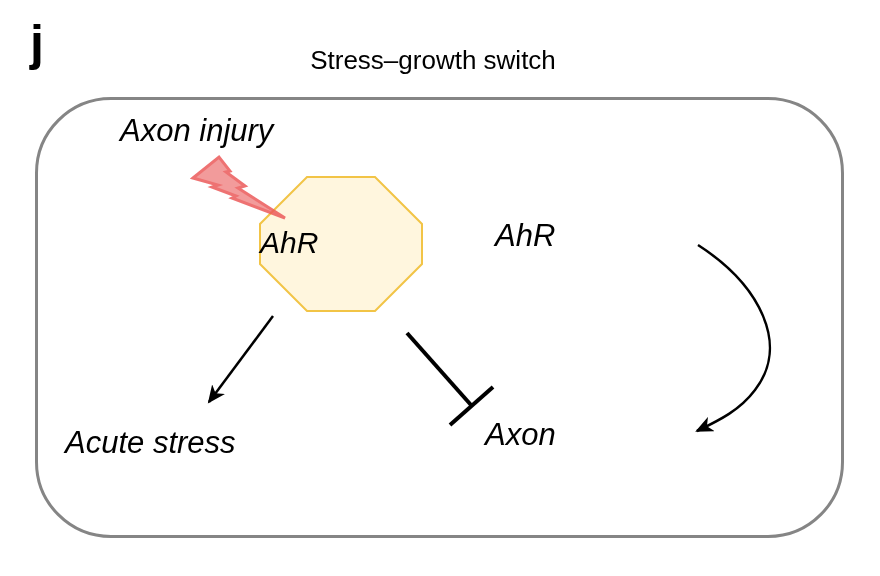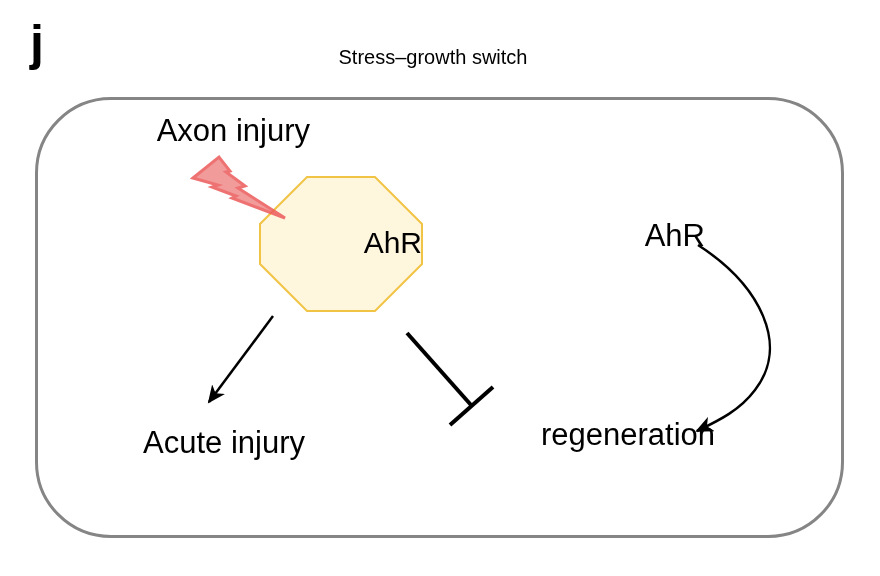--- a/index.html
+++ b/index.html
@@ -1,24 +1,24 @@
 <!DOCTYPE html>
 <html><head>
 <meta charset="utf-8">
 <style>
   html, body { margin: 0; padding: 0; background: #ffffff; }
   body { width: 880px; height: 576px; position: relative; overflow: hidden;
          font-family: "Liberation Sans", "DejaVu Sans", sans-serif; color: #000; }
   .panel-letter { position: absolute; left: 30px; top: 18px; font-size: 50px; font-weight: bold;
                   line-height: 1; font-family: "Liberation Sans", sans-serif; }
-  .title { position: absolute; left: 0; width: 866px; top: 46px; text-align: center; font-size: 20px; line-height: 1.15; }
+  .title { position: absolute; left: 0; width: 866px; top: 46px; text-align: center; font-size: 26px; line-height: 1.15; }
   .frame { position: absolute; left: 35px; top: 97px; width: 809px; height: 441px;
            border: 3px solid #858585; border-radius: 76px; box-sizing: border-box; }
   svg.diagram { position: absolute; left: 0; top: 0; width: 880px; height: 576px; }
-  .label { position: absolute; text-align: right; font-size: 31px; line-height: 42px; white-space: nowrap; }
+  .label { position: absolute; text-align: left; font-size: 31px; line-height: 42px; white-space: nowrap; font-style: italic; }
   .lbl-injury { left: 120px; top: 110px; width: 190px; }
   .lbl-ahr { left: 260px; top: 222px; width: 162px; font-size: 30px; }
   .lbl-inhibition { left: 495px; top: 215px; width: 210px; }
   .lbl-acute { left: 65px; top: 422px; width: 240px; }
   .lbl-regen { left: 485px; top: 414px; width: 230px; }
 </style>
 </head>
 <body>
 
 <div class="panel-letter">j</div>
@@ -52,18 +52,18 @@
 </svg>
 
 <div class="label lbl-injury">Axon injury</div>
 <div class="label lbl-ahr">AhR</div>
 
 <div class="label lbl-inhibition">
   <div>AhR</div>
 </div>
 
 <div class="label lbl-acute">
-  <div>Acute injury</div>
+  <div>Acute stress</div>
 </div>
 
 <div class="label lbl-regen">
-  <div>regeneration</div>
+  <div>Axon</div>
 </div>
 
 </body></html>

